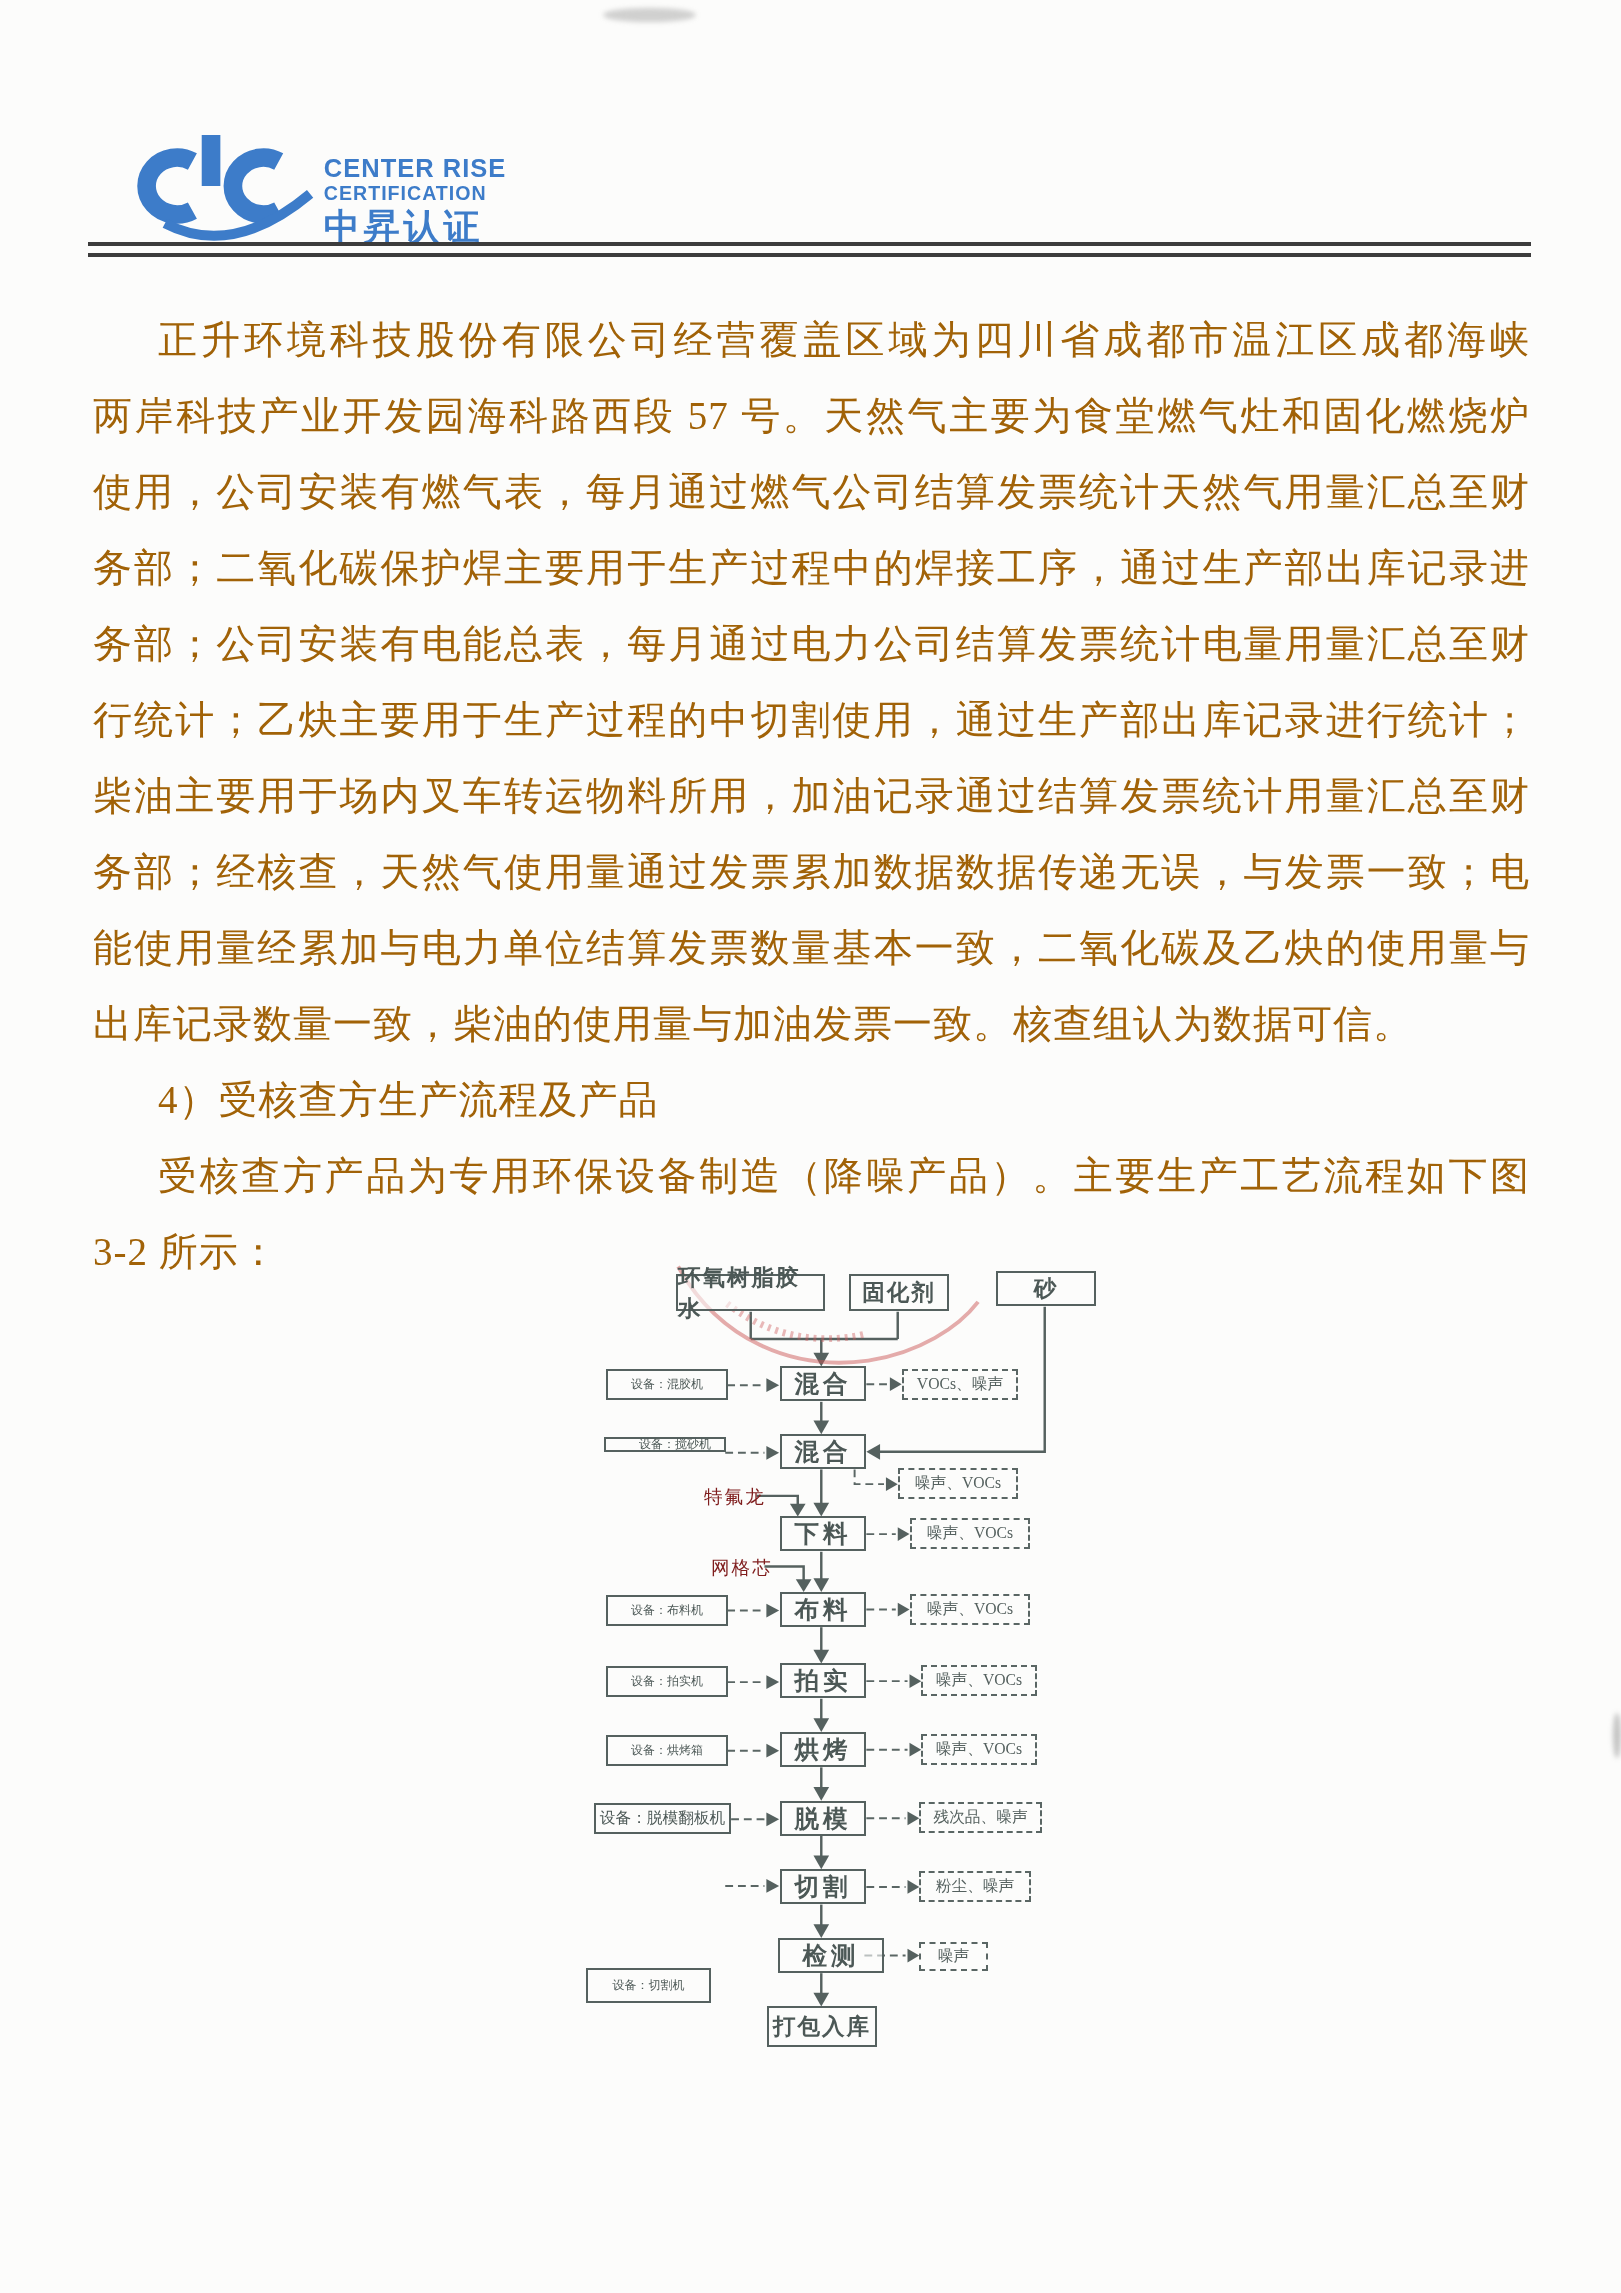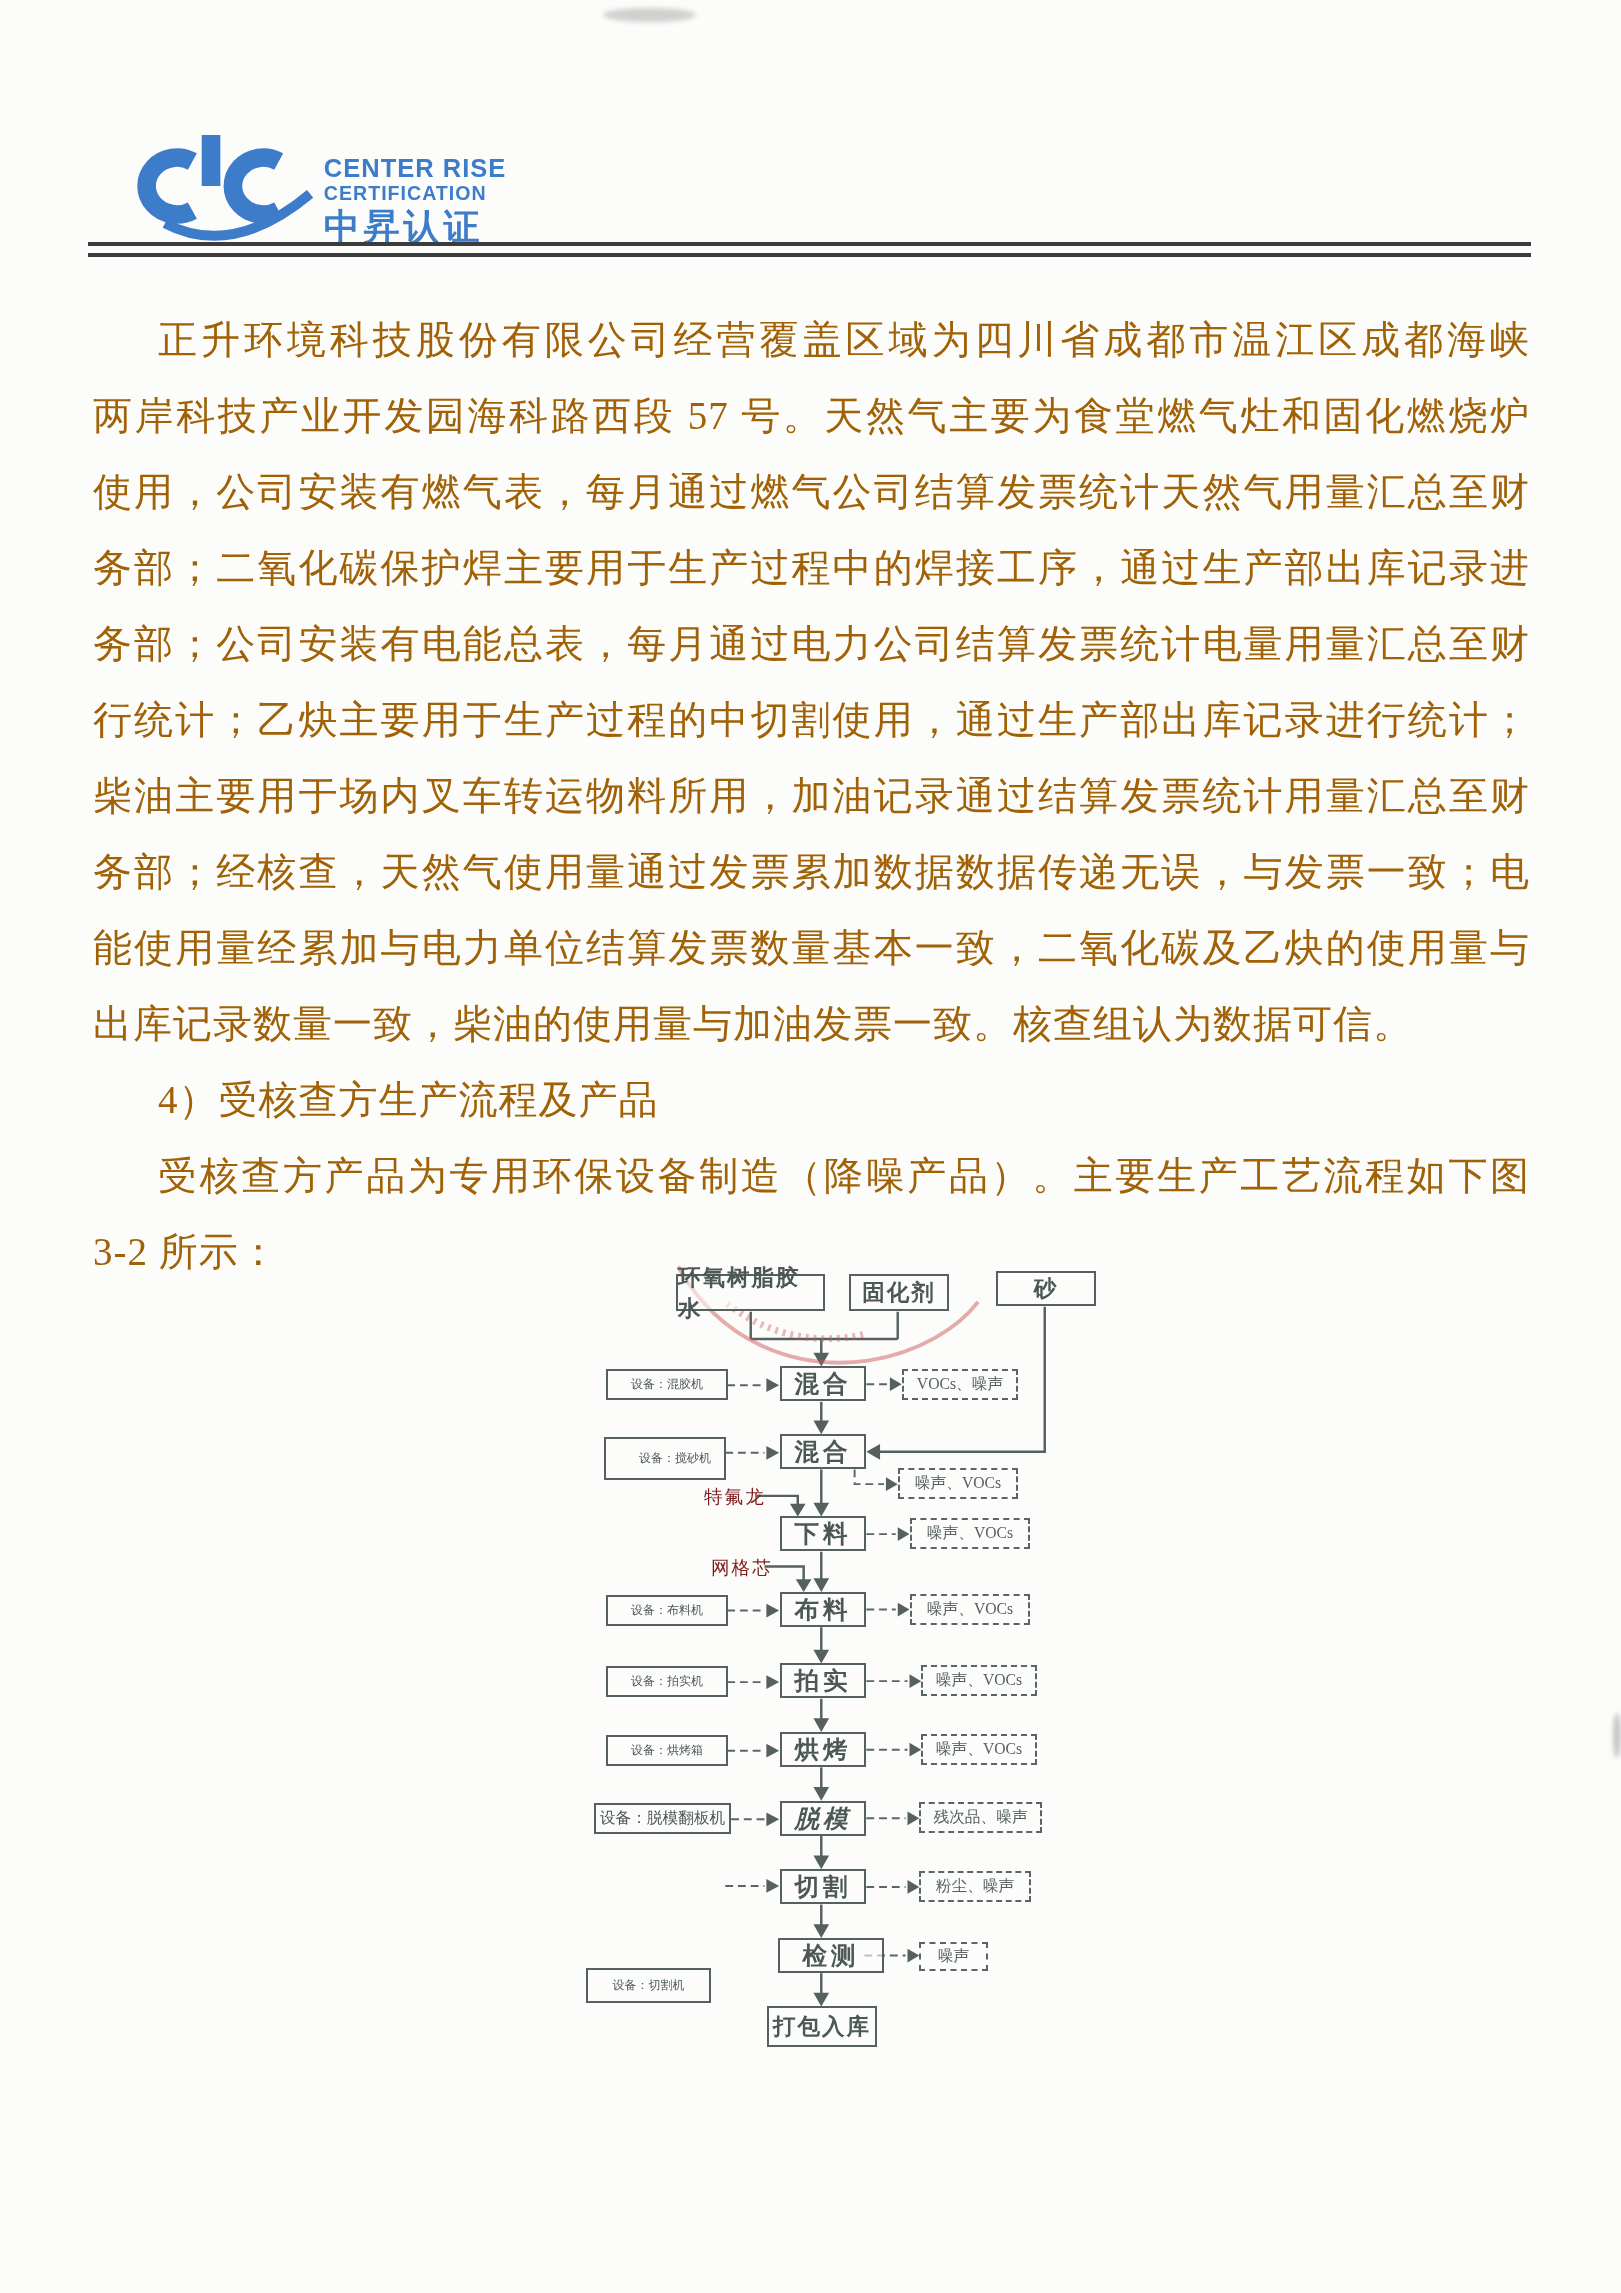--- a/index.html
+++ b/index.html
@@ -171,27 +171,27 @@
   <div class="fbox inbox" style="left:676px;top:1274px;width:149px;height:37px;">环氧树脂胶水</div>
   <div class="fbox inbox" style="left:849px;top:1274px;width:100px;height:37px;">固化剂</div>
   <div class="fbox inbox" style="left:996px;top:1271px;width:100px;height:35px;">砂</div>
 
   <div class="fbox pbox" style="left:780px;top:1366px;width:86px;height:35px;">混合</div>
   <div class="fbox pbox" style="left:780px;top:1434px;width:86px;height:35px;">混合</div>
   <div class="fbox pbox" style="left:780px;top:1516px;width:86px;height:35px;">下料</div>
   <div class="fbox pbox" style="left:780px;top:1592px;width:86px;height:35px;">布料</div>
   <div class="fbox pbox" style="left:780px;top:1663px;width:86px;height:35px;">拍实</div>
   <div class="fbox pbox" style="left:780px;top:1732px;width:86px;height:35px;">烘烤</div>
-  <div class="fbox pbox" style="left:780px;top:1801px;width:86px;height:35px;font-style:italic;">脱模</div>
+  <div class="fbox pbox" style="left:780px;top:1801px;width:86px;height:35px;">脱模</div>
   <div class="fbox pbox" style="left:780px;top:1869px;width:86px;height:35px;">切割</div>
   <div class="fbox pbox" style="left:778px;top:1938px;width:106px;height:35px;">检测</div>
   <div class="fbox pbox" style="left:767px;top:2006px;width:110px;height:41px;font-size:22.5px;letter-spacing:2px;">打包入库</div>
 
   <div class="fbox ebox" style="left:606px;top:1369px;width:122px;height:31px;">设备：混胶机</div>
-  <div class="fbox ebox" style="left:604px;top:1437px;width:122px;height:43px;padding-left:20px;">设备：搅砂机</div>
+  <div class="fbox ebox" style="left:604px;top:1437px;width:122px;height:15px;padding-left:20px;">设备：搅砂机</div>
   <div class="fbox ebox" style="left:606px;top:1595px;width:122px;height:31px;">设备：布料机</div>
   <div class="fbox ebox" style="left:606px;top:1666px;width:122px;height:31px;">设备：拍实机</div>
   <div class="fbox ebox" style="left:606px;top:1735px;width:122px;height:31px;">设备：烘烤箱</div>
   <div class="fbox ebox" style="left:594px;top:1803px;width:137px;height:31px;font-size:15.7px;">设备：脱模翻板机</div>
   <div class="fbox ebox" style="left:586px;top:1968px;width:125px;height:35px;">设备：切割机</div>
 
   <div class="fbox obox" style="left:902px;top:1369px;width:116px;height:31px;">VOCs、噪声</div>
   <div class="fbox obox" style="left:898px;top:1468px;width:120px;height:31px;">噪声、VOCs</div>
   <div class="fbox obox" style="left:910px;top:1518px;width:120px;height:31px;">噪声、VOCs</div>
   <div class="fbox obox" style="left:910px;top:1594px;width:120px;height:31px;">噪声、VOCs</div>

